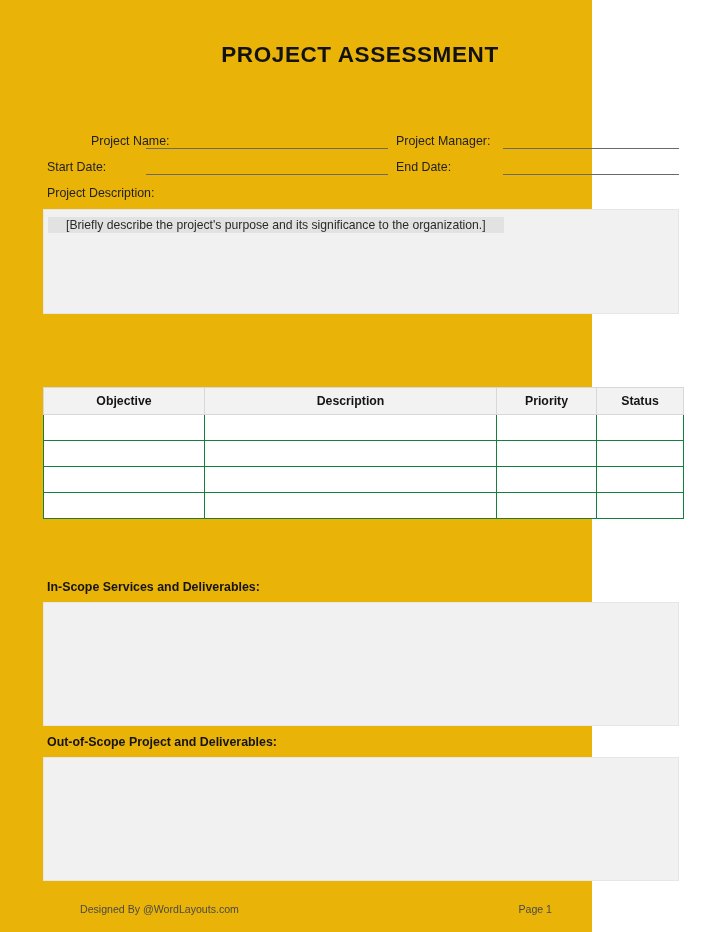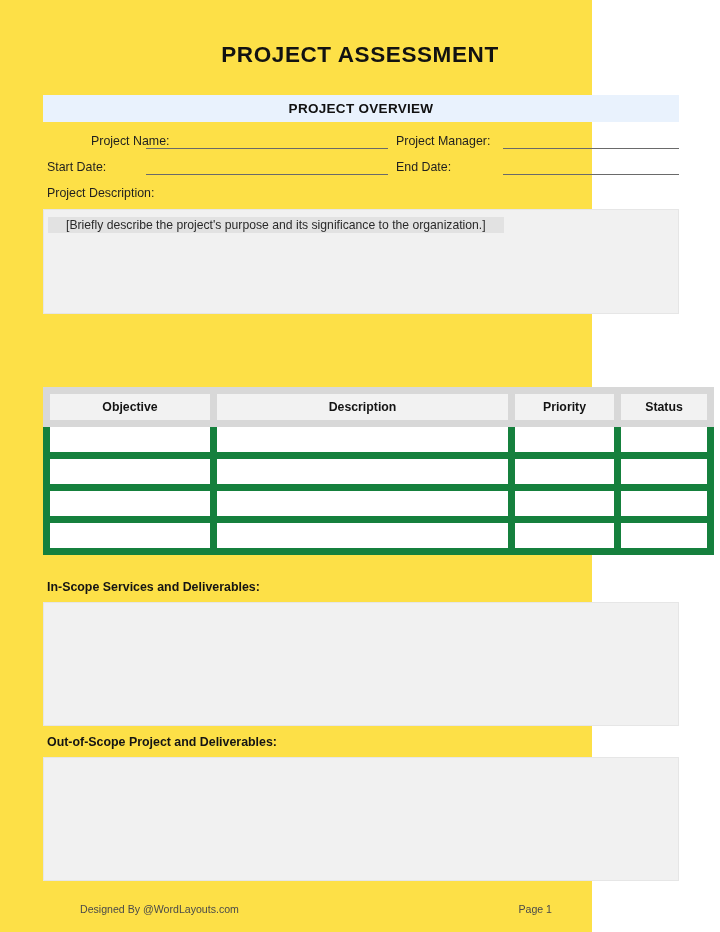--- a/index.html
+++ b/index.html
@@ -13,21 +13,21 @@
     font-family: "Liberation Sans", sans-serif;
     color: #1a1a1a;
     position: relative;
     overflow: hidden;
   }
   .page {
     position: absolute;
     left: 0; top: 0;
     width: 592px;
     height: 932px;
-    background: #fde047;
+    background: #eab308;
   }
 
   
   .doc-title {
     position: absolute;
     left: 0;
     top: 42px;
     width: 720px;
     text-align: center;
     font-size: 22.5px;
@@ -105,21 +105,21 @@
   .obj-table {
     position: absolute;
     left: 43px;
     top: 387px;
     width: 636px;
     border-collapse: collapse;
     table-layout: fixed;
   }
   .obj-table th,
   .obj-table td {
-    border: 7px solid #15803d;
+    border: 1px solid #15803d;
     height: 25px;
     padding: 0;
     font-size: 0;
   }
   .obj-table th {
     background: #f2f2f2;
     height: 26px;
     font-size: 12.3px;
     font-weight: bold;
     color: #141414;
@@ -167,21 +167,20 @@
   #footer-credit { left: 40px; padding-left: 40px; }
   #footer-page   { right: 40px; }
 </style>
 </head>
 <body>
 
 <div class="page">
 
   <div class="doc-title">PROJECT ASSESSMENT</div>
 
-  <div class="section-band" id="band-overview">PROJECT OVERVIEW</div>
 
   <div class="field-label" id="lbl-project-name">Project Name:</div>
   <div class="field-rule" id="rule-project-name"></div>
 
   <div class="field-label" id="lbl-project-manager">Project Manager:</div>
   <div class="field-rule" id="rule-project-manager"></div>
 
   <div class="field-label" id="lbl-start-date">Start Date:</div>
   <div class="field-rule" id="rule-start-date"></div>
 

